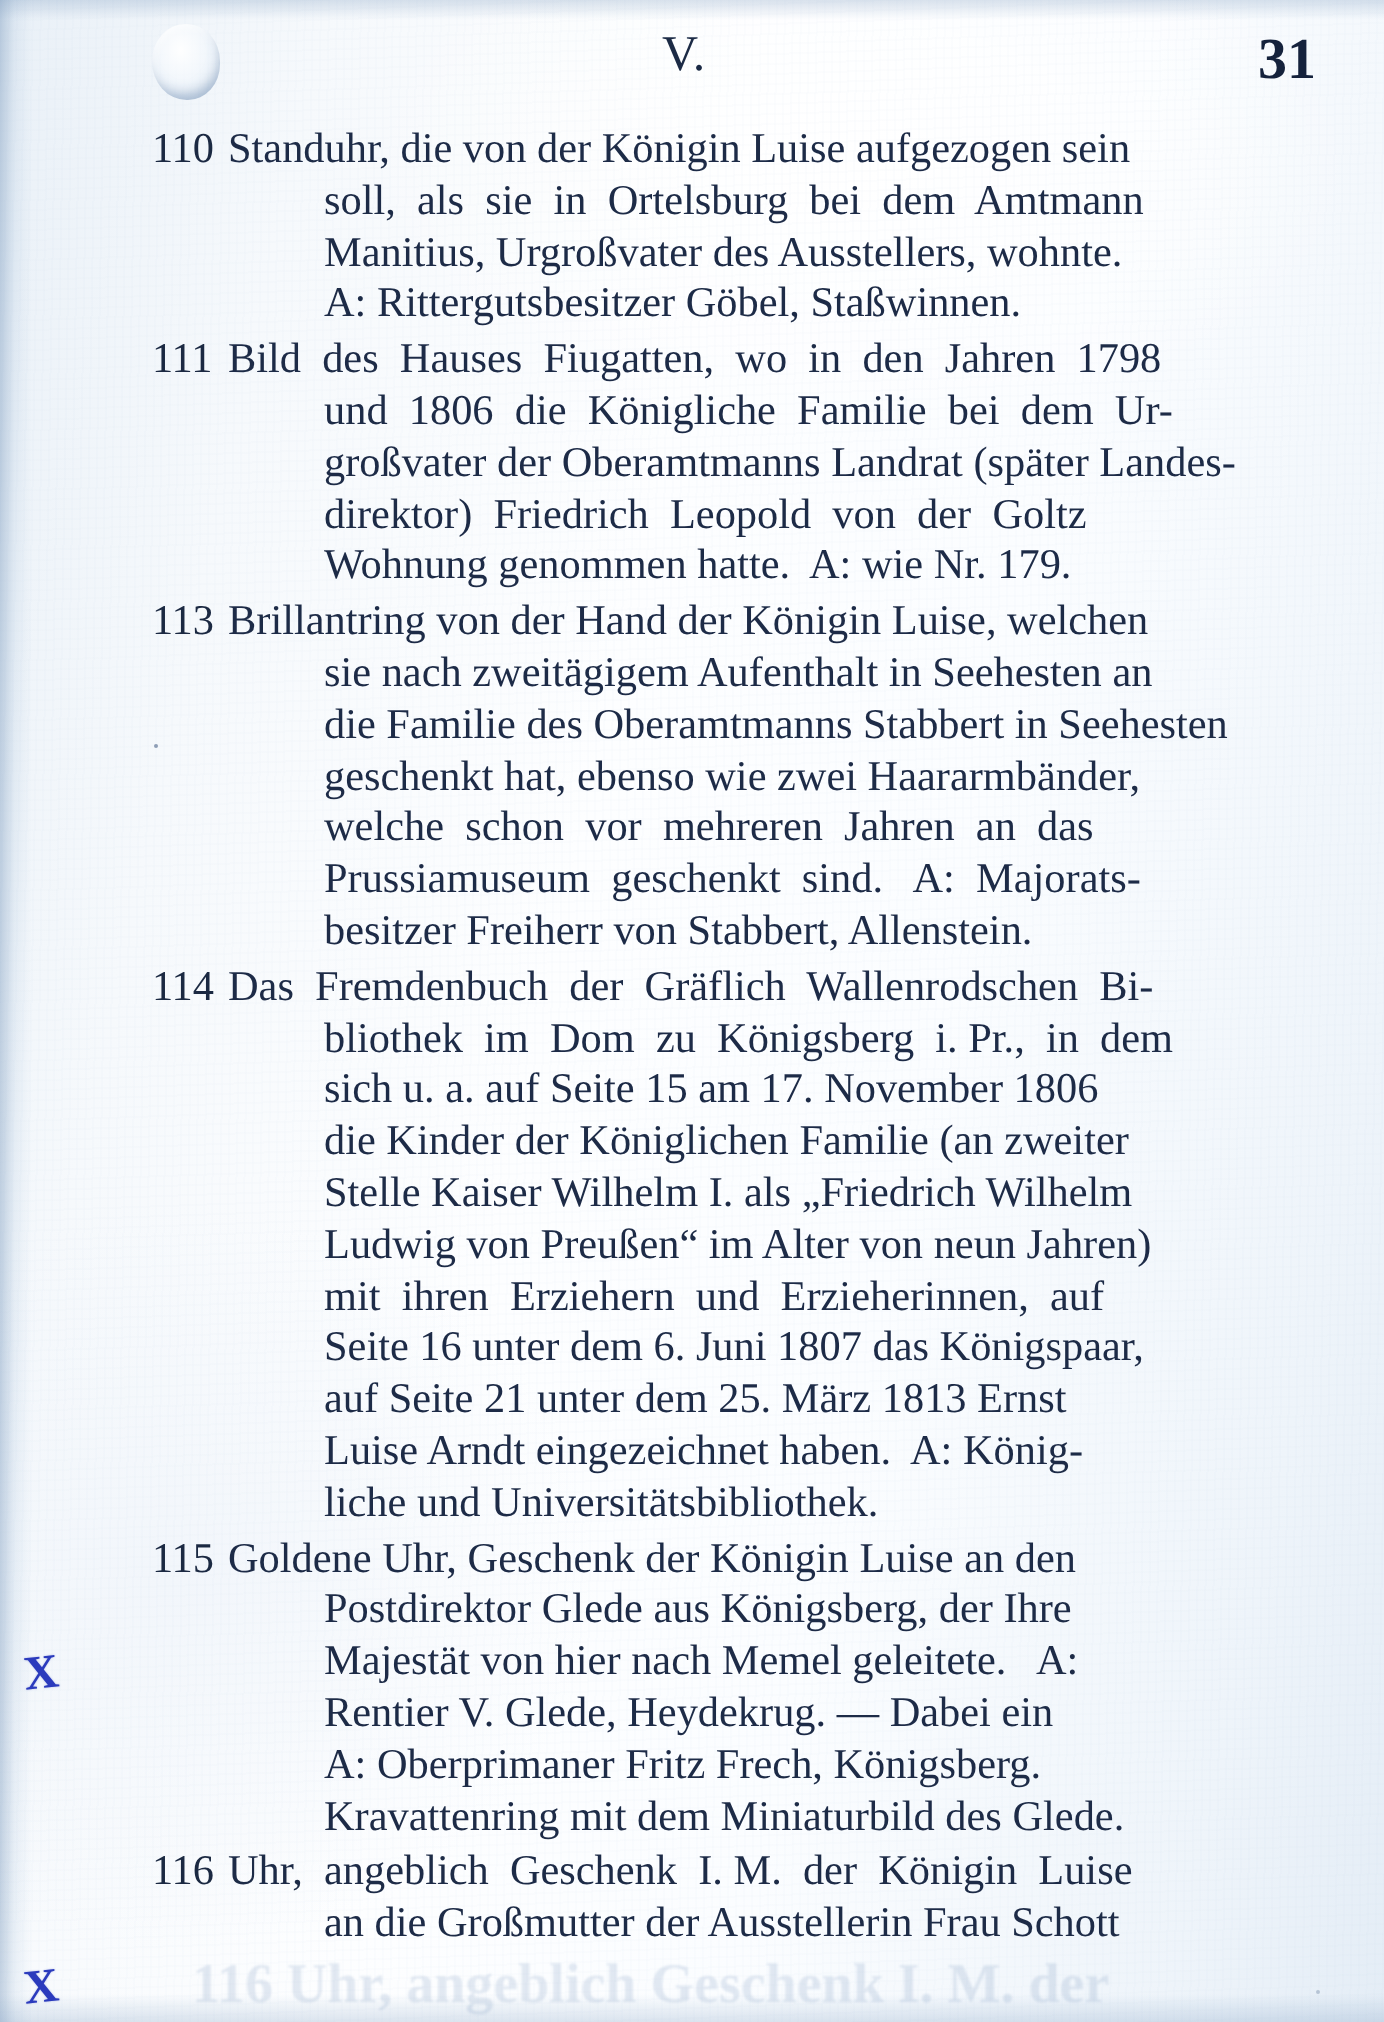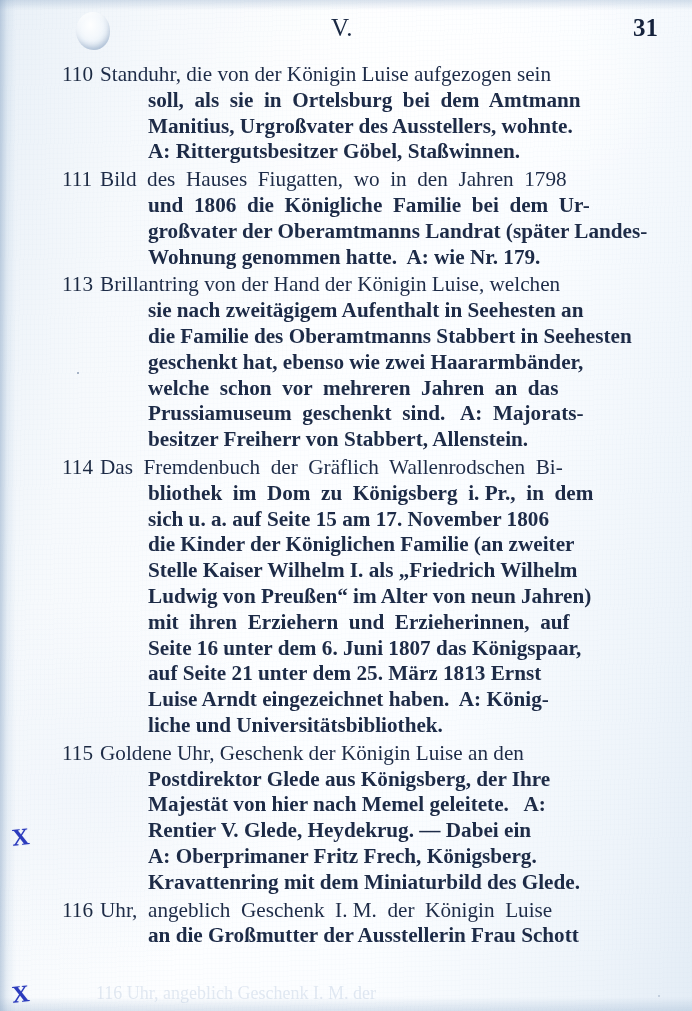--- a/index.html
+++ b/index.html
@@ -85,21 +85,21 @@
     left: 331px;
     top: 0;
     font-size: 25px;
     letter-spacing: .5px;
     color: #1b2a45;
   }
   .header .folio {
     position: absolute;
     right: 34px;
     top: 0;
-    font-size: 25px;
+    font-size: 29px;
     font-weight: bold;
     color: #15223c;
   }
 
   
   .body {
     position: absolute;
     left: 62px;
     top: 62px;
     width: 592px;
@@ -110,30 +110,30 @@
     margin-bottom: 2px;
   }
 
   .ln {
     display: block;
     white-space: pre;
     font-size: 21.2px;
     line-height: 25.8px;
     letter-spacing: 0px;
     color: #1d2b47;
+    margin-left: 14px;
   }
 
   
   .ln.first {
     text-indent: 0;
   }
   
   .ln.cont {
     padding-left: 86px;
-    font-weight: bold;
   }
 
   .num {
     display: inline-block;
     min-width: 38px;
     color: #1b2942;
   }
 
   
   .mark {
@@ -145,26 +145,27 @@
     transform: rotate(-6deg);
     text-shadow: 0 0 1px rgba(43,59,189,.35);
   }
 
   
   .bleed {
     position: absolute;
     left: 96px;
     bottom: 6px;
     width: 470px;
-    font-size: 18px;
+    font-size: 28px;
     line-height: 24px;
     color: rgba(120,152,190,.20);
     white-space: pre;
     pointer-events: none;
     filter: blur(.6px);
+    font-weight: bold;
   }
 
   .speck {
     position: absolute;
     pointer-events: none;
     background: rgba(60,86,126,.55);
     border-radius: 50%;
   }
 </style>
 </head>
@@ -190,20 +191,21 @@
       <div class="entry">
         <span class="ln first"><span class="num">110</span><span>Standuhr, die von der Königin Luise aufgezogen sein</span></span>
         <span class="ln cont">soll,  als  sie  in  Ortelsburg  bei  dem  Amtmann</span>
         <span class="ln cont">Manitius, Urgroßvater des Ausstellers, wohnte.</span>
         <span class="ln cont">A: Rittergutsbesitzer Göbel, Staßwinnen.</span>
       </div>
       <div class="entry">
         <span class="ln first"><span class="num">111</span><span>Bild  des  Hauses  Fiugatten,  wo  in  den  Jahren  1798</span></span>
         <span class="ln cont">und  1806  die  Königliche  Familie  bei  dem  Ur-</span>
         <span class="ln cont">großvater der Oberamtmanns Landrat (später Landes-</span>
+        <span class="ln cont">direktor)  Friedrich  Leopold  von  der  Goltz</span>
         <span class="ln cont">Wohnung genommen hatte.  A: wie Nr. 179.</span>
       </div>
       <div class="entry">
         <span class="ln first"><span class="num">113</span><span>Brillantring von der Hand der Königin Luise, welchen</span></span>
         <span class="ln cont">sie nach zweitägigem Aufenthalt in Seehesten an</span>
         <span class="ln cont">die Familie des Oberamtmanns Stabbert in Seehesten</span>
         <span class="ln cont">geschenkt hat, ebenso wie zwei Haararmbänder,</span>
         <span class="ln cont">welche  schon  vor  mehreren  Jahren  an  das</span>
         <span class="ln cont">Prussiamuseum  geschenkt  sind.   A:  Majorats-</span>
         <span class="ln cont">besitzer Freiherr von Stabbert, Allenstein.</span>

